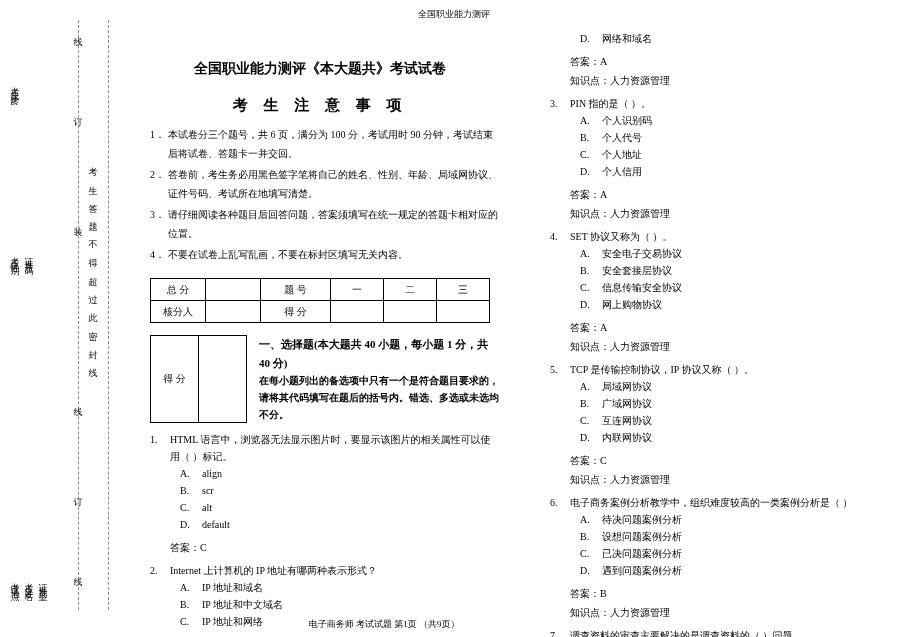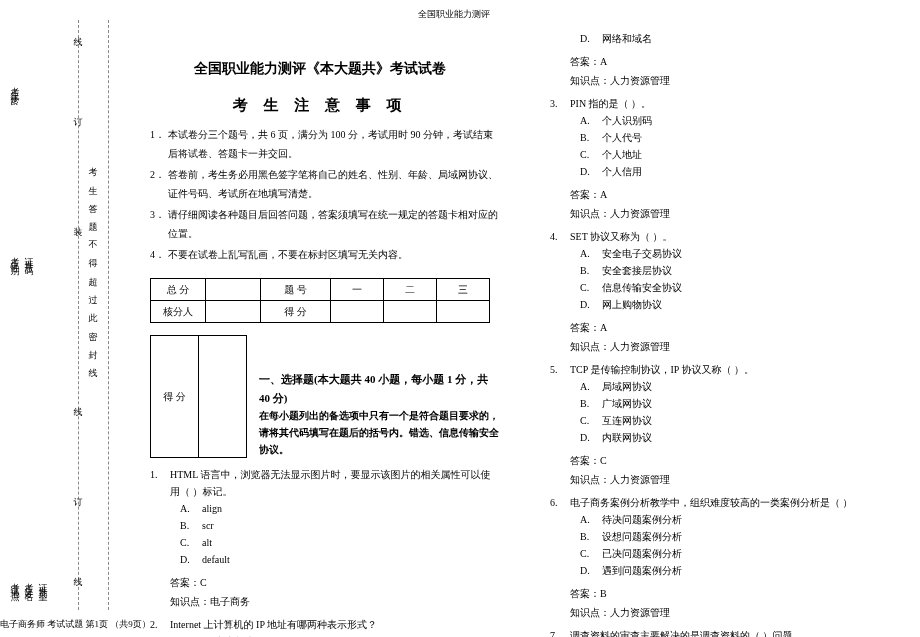--- a/index.html
+++ b/index.html
@@ -19,21 +19,21 @@
     left: 0;
     width: 908px;
     text-align: center;
     font-size: 9px;
   }
   .page-footer {
     position: absolute;
     bottom: 6px;
     left: 0;
     width: 768px;
-    text-align: left;
+    text-align: center;
     font-size: 9px;
   }
   .binding {
     position: absolute;
     left: 8px;
     top: 20px;
     width: 110px;
     height: 590px;
   }
   .binding .vtext {
@@ -108,21 +108,20 @@
     height: 22px;
     width: 48px;
     text-align: center;
     font-size: 10px;
   }
   .section-text {
     flex: 1;
     padding-left: 12px;
     font-size: 10px;
     line-height: 1.7;
-    margin-top: 35px;
   }
   .section-heading { font-weight: bold; font-size: 11px; }
   .section-note { font-weight: bold; font-size: 10px; }
   .q {
     font-size: 10px;
     line-height: 1.7;
     margin: 0 0 6px 10px;
   }
   .q .stem { display: flex; }
   .q .qnum { width: 20px; flex-shrink: 0; }
@@ -204,21 +203,21 @@
     <table class="mini-table">
       <tbody>
           <tr>
             <td>得  分</td>
             <td></td>
           </tr>
     </tbody>
       </table>
     <div class="section-text">
       <div class="section-heading">一、选择题(本大题共 40 小题，每小题 1 分，共 40 分)</div>
-      <div class="section-note">在每小题列出的备选项中只有一个是符合题目要求的，请将其代码填写在题后的括号内。错选、信息传输安全协议。</div>
+      <div class="section-note">在每小题列出的备选项中只有一个是符合题目要求的，请将其代码填写在题后的括号内。错选、多选或未选均不分。</div>
     </div>
   </div>
 
   <div class="q">
     <div class="stem">
         <span class="qnum">1.</span>
         <span class="qtxt">HTML 语言中，浏览器无法显示图片时，要显示该图片的相关属性可以使用（    ）标记。</span>
       </div>
     <div class="opts">
       <div class="opt">
@@ -232,21 +231,20 @@
       <div class="opt">
           <span class="optlabel">C.</span>
           <span>alt</span>
         </div>
       <div class="opt">
           <span class="optlabel">D.</span>
           <span>default</span>
         </div>
     </div>
     <div class="ans"><span>答案：</span><span>C</span></div>
-    <div class="kp"><span>知识点：</span><span>电子商务</span></div>
   </div>
 
   <div class="q">
     <div class="stem">
         <span class="qnum">2.</span>
         <span class="qtxt">Internet 上计算机的 IP 地址有哪两种表示形式？</span>
       </div>
     <div class="opts">
       <div class="opt">
           <span class="optlabel">A.</span>

